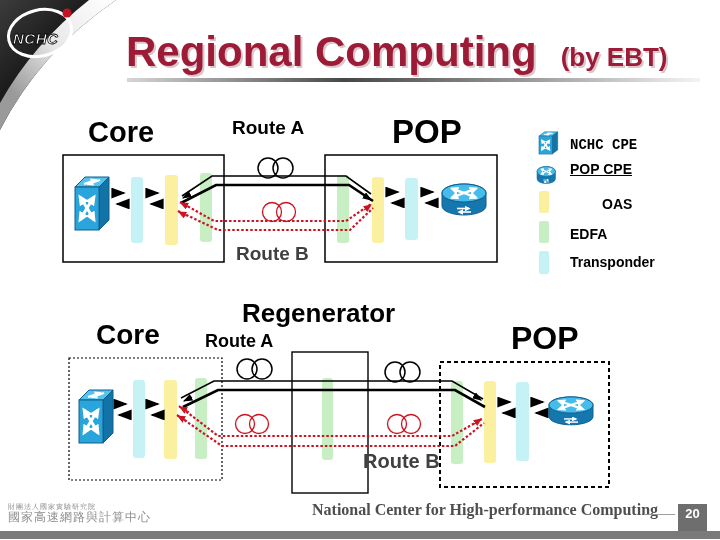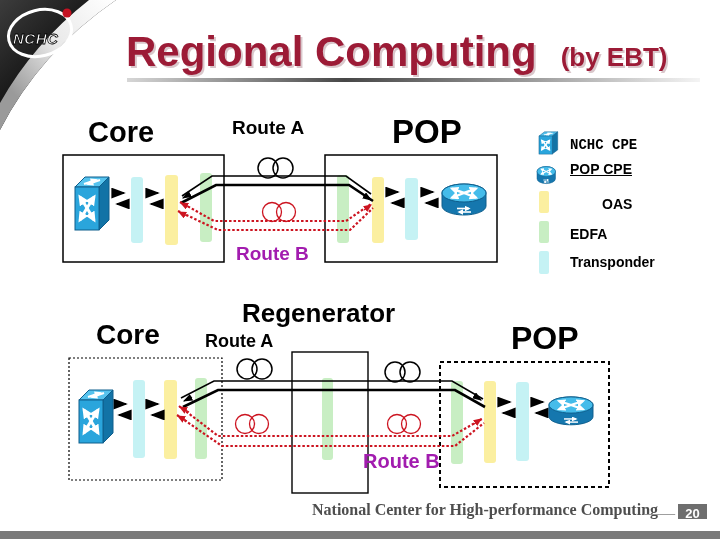--- a/index.html
+++ b/index.html
@@ -10,31 +10,31 @@
   .abs{position:absolute;}
   
   .title-line{left:126px;top:28px;white-space:nowrap;color:#9C1B36;
     text-shadow:2px 2px 0 rgba(170,130,140,.45);}
   .title-main{font-size:42px;font-weight:bold;letter-spacing:0px;}
   .title-suffix{font-size:26px;font-weight:bold;margin-left:24px;}
   .title-rule{left:127px;top:78px;width:573px;height:4px;
     background:linear-gradient(to right,#d6d6d6 0%,#474747 38%,#9a9a9a 70%,#f4f4f4 100%);}
   
   .dlabel{font-weight:bold;color:#000;white-space:nowrap;}
-  .red{color:#a21caf;}
+  .red{color:#404040;}
   
   .legend-label{font-size:14px;font-weight:bold;color:#000;white-space:nowrap;}
   
   .footer-org{left:8px;top:503px;color:#8f8f8f;line-height:1.1;}
   .footer-org .l1{font-size:7px;letter-spacing:1px;}
   .footer-org .l2{font-size:12px;letter-spacing:1px;}
   .footer-en{left:312px;top:501px;font-family:"Liberation Serif",serif;
     font-weight:bold;font-size:16px;color:#4e4e4e;white-space:nowrap;}
   .footer-dashes{left:644px;top:499px;font-size:14px;color:#9a9a9a;letter-spacing:0px;}
-  .page-badge{left:678px;top:504px;width:29px;height:15px;background:#6e6e6e;
+  .page-badge{left:678px;top:504px;width:29px;height:35px;background:#6e6e6e;
     color:#ffffff;font-size:13px;font-weight:bold;text-align:center;line-height:19px;}
   .bottom-bar{left:0;top:531px;width:720px;height:8px;background:#7a7a7a;}
   svg{display:block;}
 </style>
 </head>
 <body>
 
 <div id="slide">
 
   <svg class="abs" style="left:0;top:0;" width="720" height="540" viewBox="0 0 720 540">
@@ -238,18 +238,22 @@
   <div class="abs legend-label" style="left:570px;top:196px;margin-left:32px;">OAS</div>
   <div class="abs legend-label" style="left:570px;top:226px;">EDFA</div>
   <div class="abs legend-label" style="left:570px;top:254px;">Transponder</div>
 
   <div class="abs dlabel" style="left:242px;top:298px;font-size:26px;">Regenerator</div>
   <div class="abs dlabel" style="left:96px;top:319px;font-size:28px;">Core</div>
   <div class="abs dlabel" style="left:205px;top:331px;font-size:18px;">Route A</div>
   <div class="abs dlabel" style="left:511px;top:320px;font-size:32px;">POP</div>
   <div class="abs dlabel red" style="left:363px;top:450px;font-size:20px;">Route B</div>
 
+  <div class="abs footer-org">
+    <div class="l1">財團法人國家實驗研究院</div>
+    <div class="l2">國家高速網路與計算中心</div>
+  </div>
   <div class="abs footer-en">National Center for High-performance Computing</div>
   <div class="abs footer-dashes">____</div>
   <div class="abs page-badge">20</div>
   <div class="abs bottom-bar"></div>
 
 </div>
 
 </body></html>

